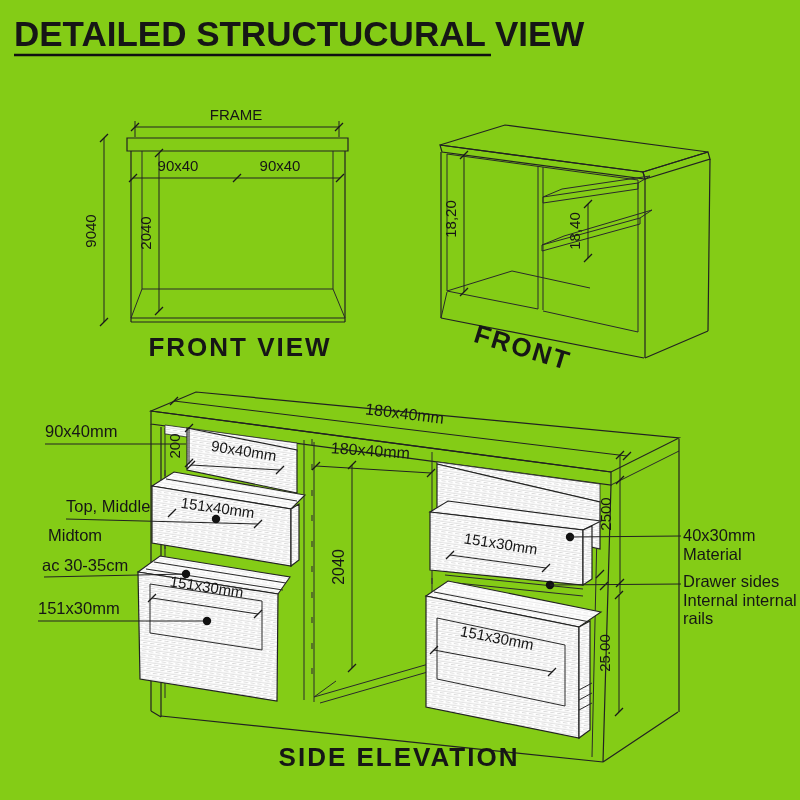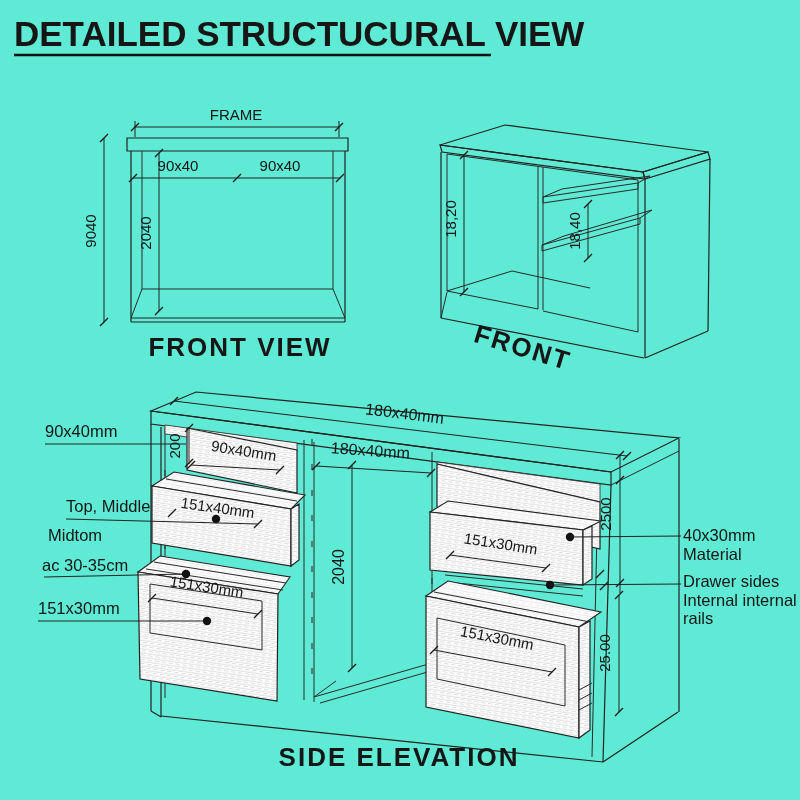--- a/index.html
+++ b/index.html
@@ -1,16 +1,16 @@
 <!DOCTYPE html>
 <html><head>
 <meta charset="utf-8">
 <style>
   html,body{margin:0;padding:0;background:#ffffff;}
-  #stage{position:relative;width:800px;height:800px;background:#5eead4;overflow:hidden;
+  #stage{position:relative;width:800px;height:800px;background:#84cc16;overflow:hidden;
          font-family:"Liberation Sans", sans-serif;}
   svg{position:absolute;left:0;top:0;}
   svg text{fill:#161616;}
   .ln{stroke:#222;stroke-width:1.2;fill:none;}
   .ln2{stroke:#2a2a2a;stroke-width:1;fill:none;}
   .dimln{stroke:#222;stroke-width:1;fill:none;}
   .tick{stroke:#1a1a1a;stroke-width:1.3;fill:none;}
   .dash{stroke:#333;stroke-width:1.1;fill:none;}
   .face{fill:url(#grain);stroke:#222;stroke-width:1.2;}
   .open{fill:url(#grain2);stroke:#222;stroke-width:1.1;}

